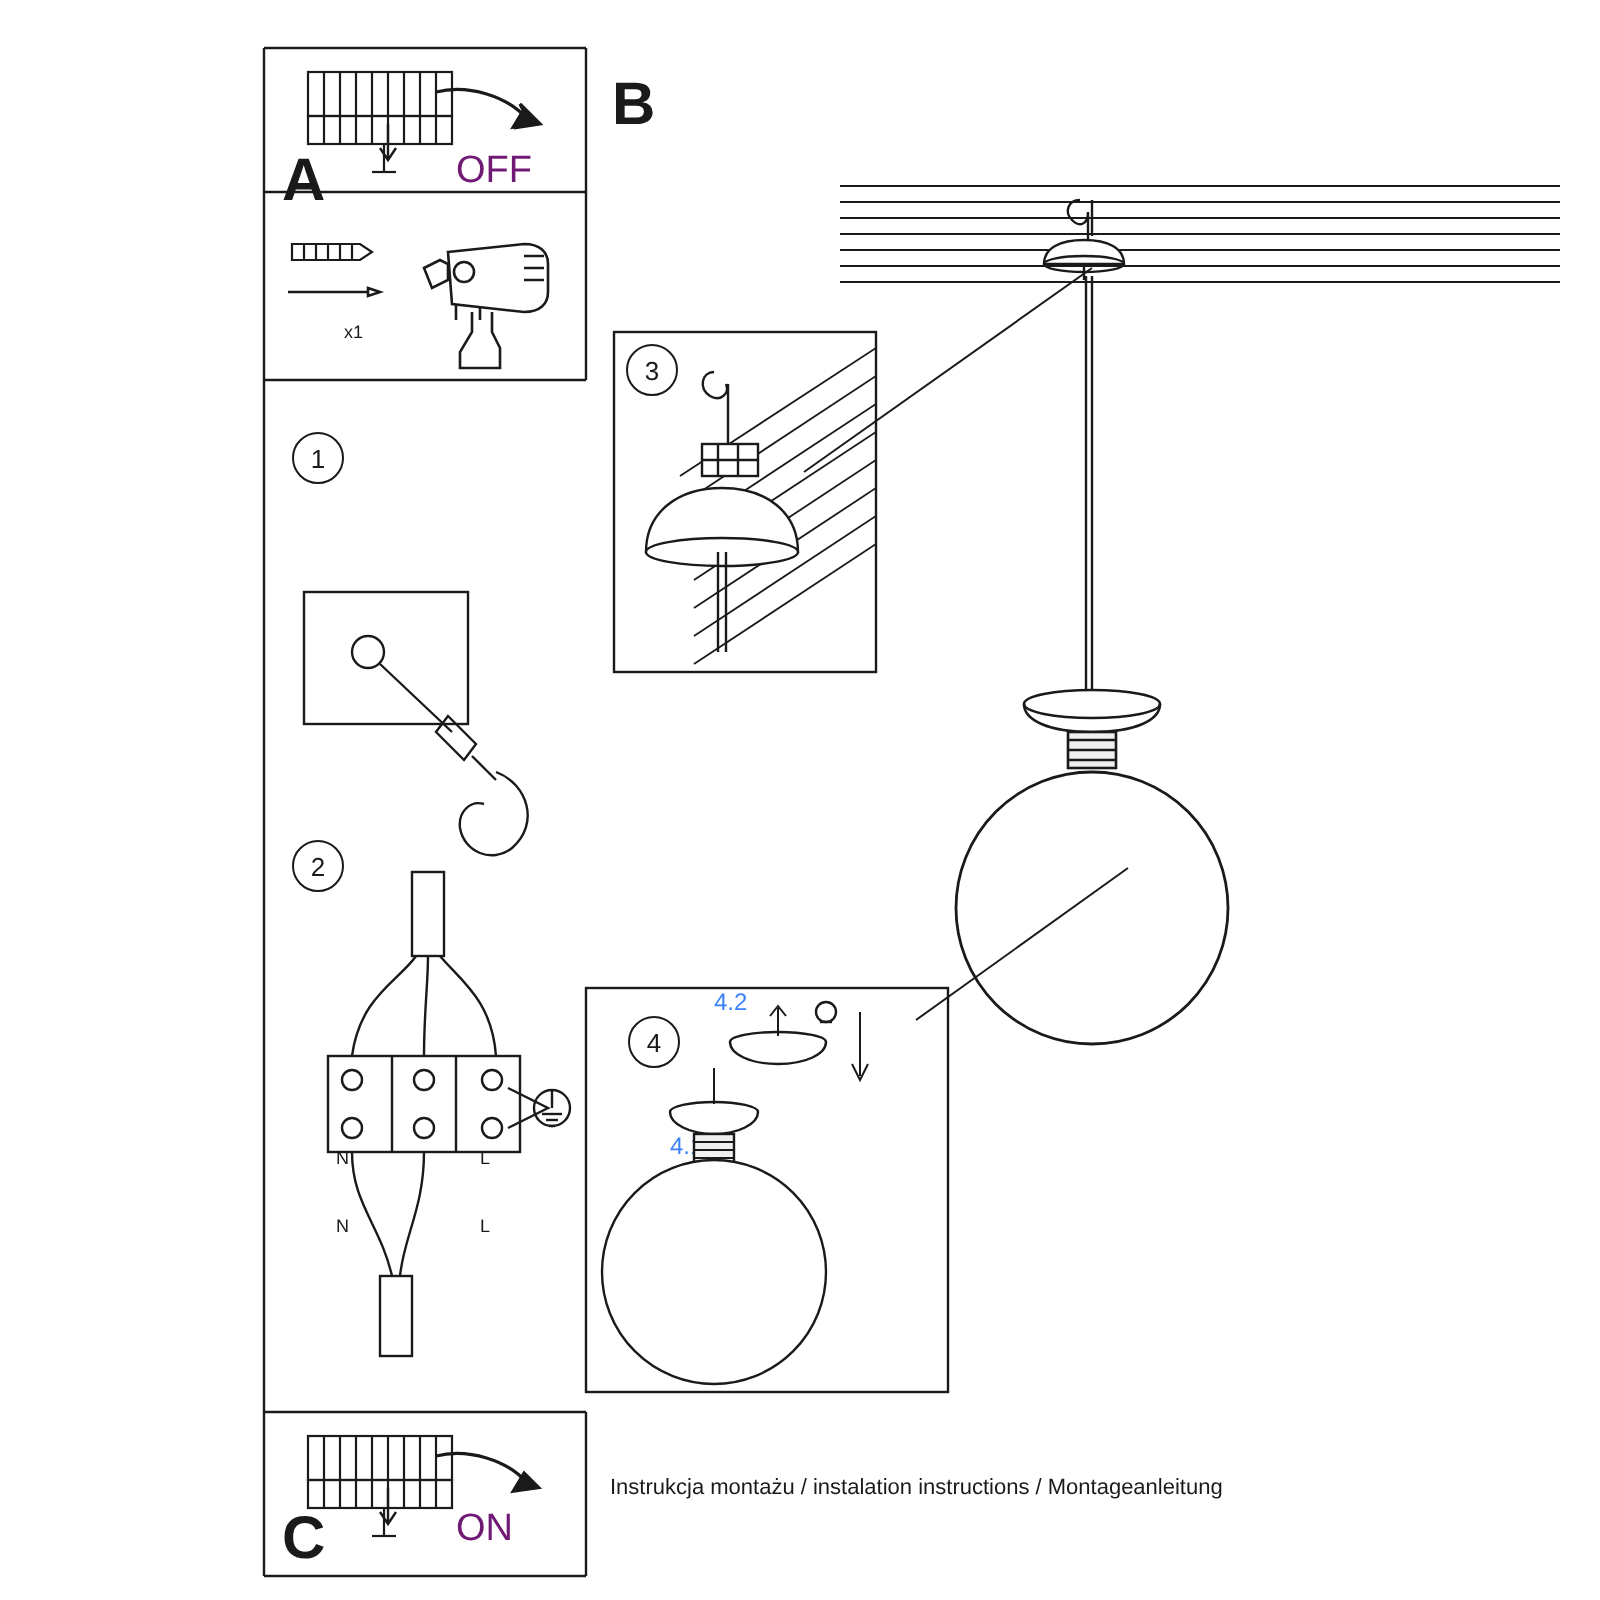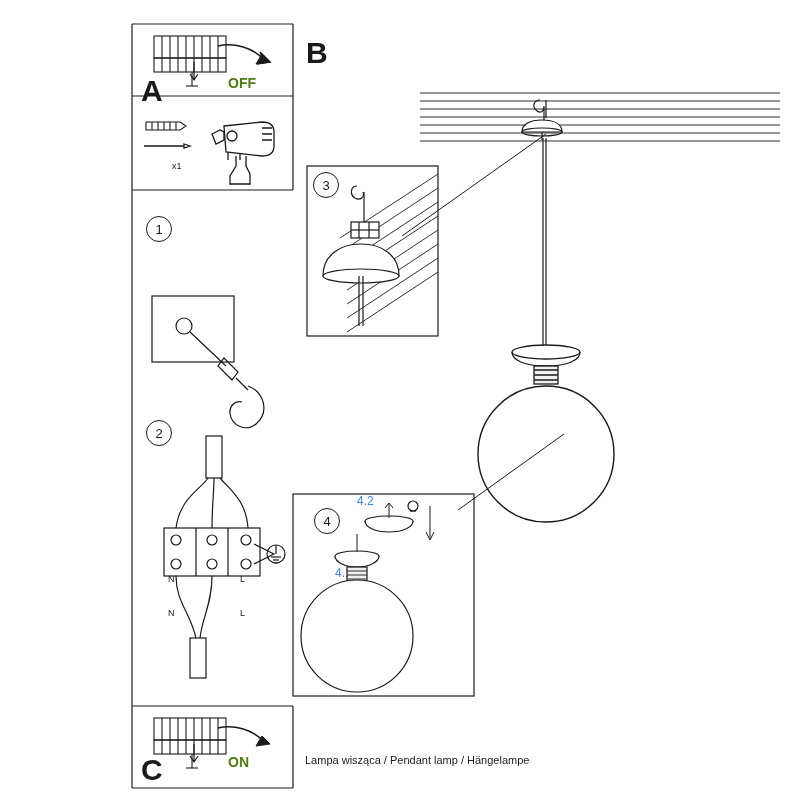--- a/index.html
+++ b/index.html
@@ -20,23 +20,23 @@
   .abs { position: absolute; }
 
   
   .lbl-big {
     font-size: 30px;
     font-weight: bold;
     color: #1a1a1a;
     line-height: 1;
   }
   .lbl-med {
-    font-size: 14px;
-    font-weight: bold;
-    color: #4d7c0f;
+    font-size: 19px;
+    font-weight: normal;
+    color: #701a75;
     line-height: 1;
   }
   .lbl-tiny {
     font-size: 9px;
     color: #1a1a1a;
     line-height: 1.2;
     margin-top: 28px;
   }
   .lbl-step {
     font-size: 12px;
@@ -358,15 +358,15 @@
       <ellipse cx="64" cy="62" rx="22" ry="5"></ellipse>
       <path d="M42 62 C42 68, 52 73, 64 73 C76 73, 86 68, 86 62"></path>
       <rect x="54" y="73" width="20" height="16" fill="#f0f0f0"></rect>
       <path d="M54 77 L74 77 M54 81 L74 81 M54 85 L74 85" stroke-width="0.9"></path>
       <line x1="64" y1="40" x2="64" y2="58" stroke-width="1"></line>
 
       <circle cx="64" cy="142" r="56" fill="#ffffff"></circle>
     </g>
   </svg>
 
-  <div class="abs footer-text" style="left:305px; top:752px;">Lampa wisząca / Pendant lamp / Hängelampe</div>
+  <div class="abs footer-text" style="left:305px; top:736px;">Instrukcja montażu / instalation instructions / Montageanleitung</div>
 
 </div>
 
 </body></html>

